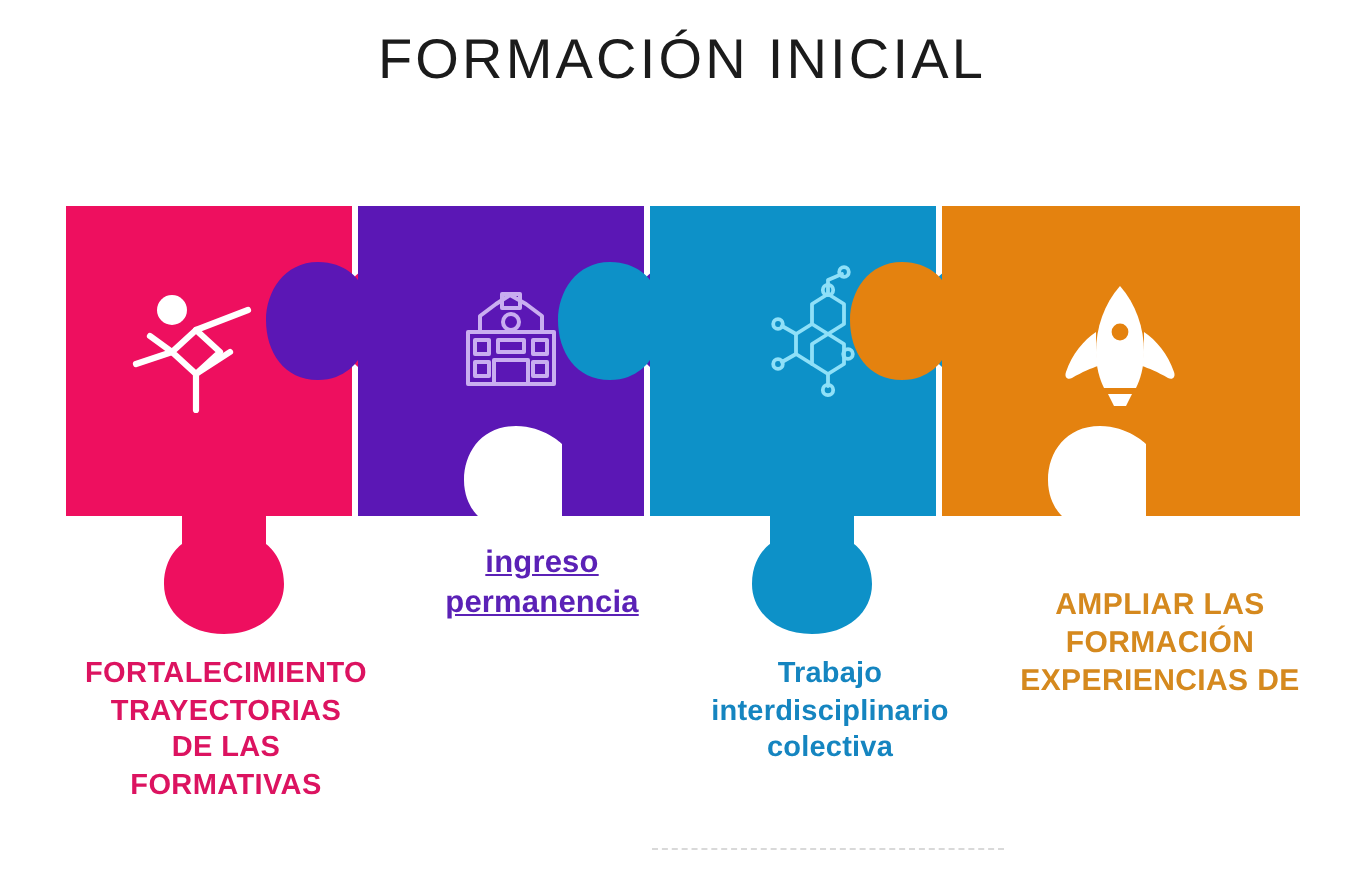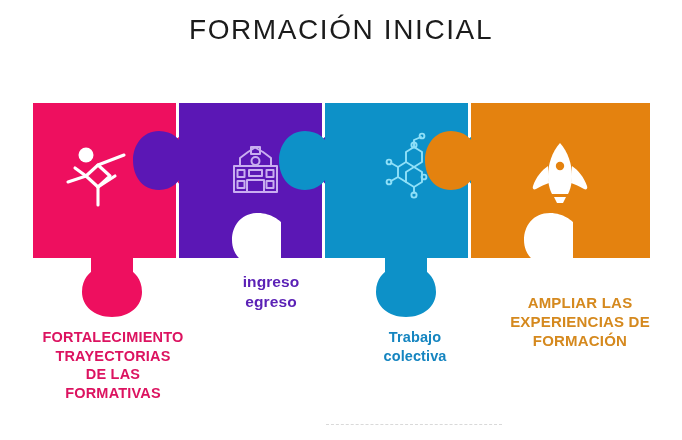--- a/index.html
+++ b/index.html
@@ -64,20 +64,21 @@
     color: #DC1360;
   }
 
   .caption-purple {
     left: 182px;
     top: 272px;
     width: 178px;
     font-size: 15.5px;
     letter-spacing: 0.1px;
     color: #5B21B6;
+    text-decoration: underline;
   }
 
   .caption-blue {
     left: 322px;
     top: 328px;
     width: 186px;
     font-size: 14.5px;
     letter-spacing: 0.1px;
     color: #1585C0;
   }
@@ -259,29 +260,30 @@
 
   <div class="caption caption-pink">
     <span class="caption-line">FORTALECIMIENTO</span>
     <span class="caption-line">TRAYECTORIAS</span>
     <span class="caption-line">DE LAS</span>
     <span class="caption-line">FORMATIVAS</span>
   </div>
 
   <div class="caption caption-purple">
     <span class="caption-line">ingreso</span>
-    <span class="caption-line">egreso</span>
+    <span class="caption-line">permanencia</span>
   </div>
 
   <div class="caption caption-blue">
     <span class="caption-line">Trabajo</span>
+    <span class="caption-line">interdisciplinario</span>
     <span class="caption-line">colectiva</span>
   </div>
 
   <div class="caption caption-orange">
     <span class="caption-line">AMPLIAR LAS</span>
+    <span class="caption-line">FORMACIÓN</span>
     <span class="caption-line">EXPERIENCIAS DE</span>
-    <span class="caption-line">FORMACIÓN</span>
   </div>
 
   <div class="dash-rule"></div>
 
 </div>
 
 </body></html>

